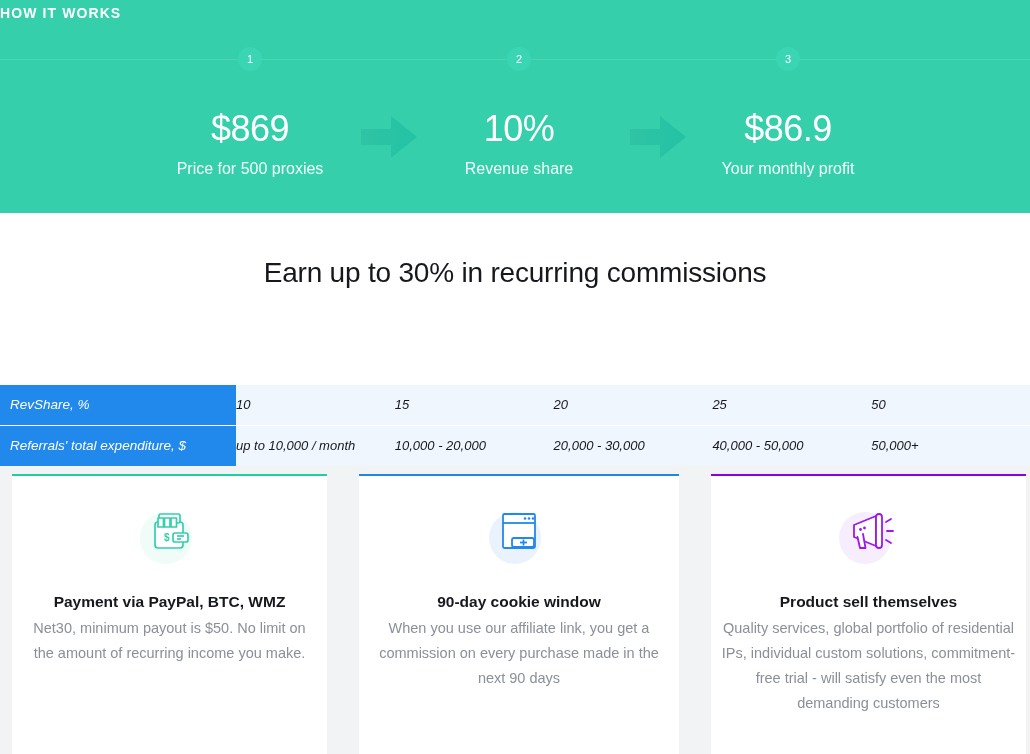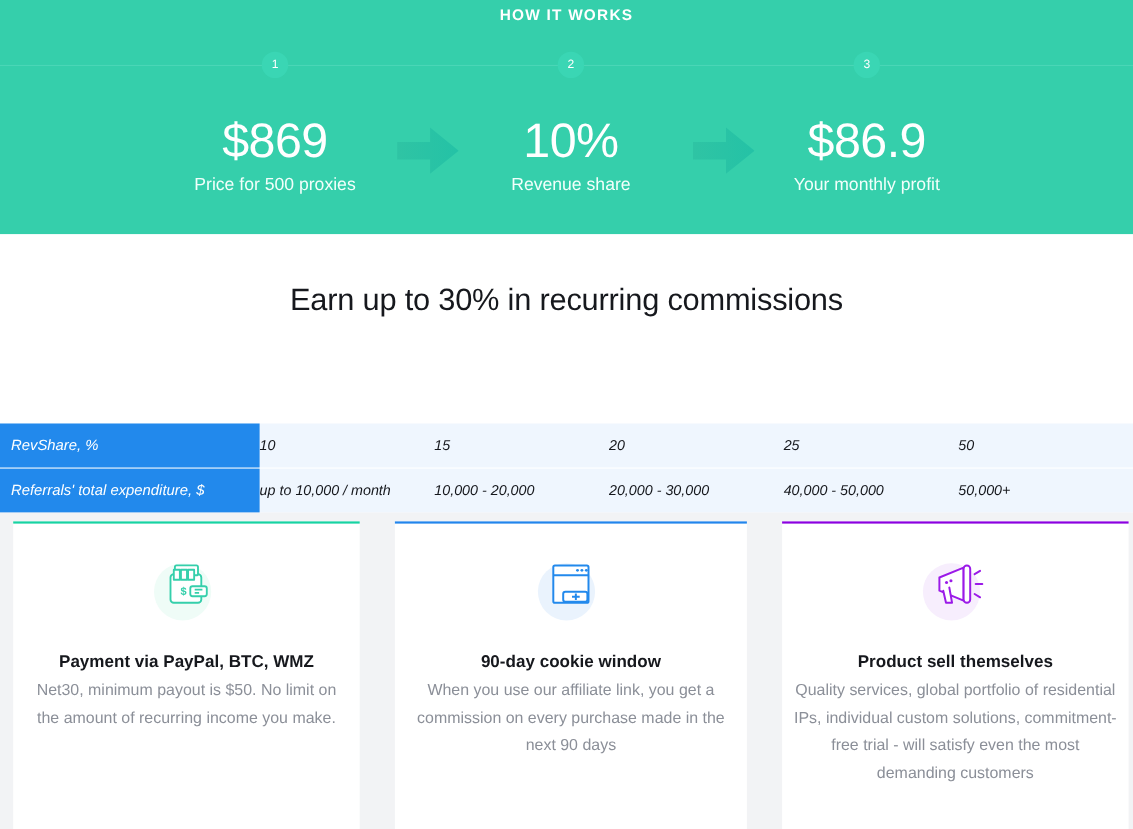--- a/index.html
+++ b/index.html
@@ -11,21 +11,20 @@
   }
 
   
   .hero {
     position:relative;
     width:1030px; height:213px;
     background:#35cfab;
   }
   .hero-title {
     position:absolute; top:0; left:0; width:1030px;
-    text-align:center;
     font-size:14px; font-weight:bold; letter-spacing:1.1px;
     color:#ffffff;
     line-height:26px;
   }
   .hero-rule {
     position:absolute; top:59px; left:0; width:1030px; height:1px;
     background:#4ad6b6;
   }
   .steps {
     position:absolute; top:0; left:0; width:1030px; height:213px;
@@ -37,21 +36,21 @@
   .step-2 { left:399px; }
   .step-3 { left:668px; }
   .badge {
     position:absolute; top:47px; left:50%; margin-left:-12px;
     width:24px; height:24px; border-radius:50%;
     background:#3ad6b4;
     color:#ffffff; font-size:11px; line-height:24px; text-align:center;
   }
   .step-value {
     position:absolute; top:106px; left:0; width:240px;
-    font-size:44px; line-height:46px; font-weight:400;
+    font-size:36px; line-height:46px; font-weight:400;
     color:#ffffff; text-align:center;
     letter-spacing:-0.5px;
   }
   .step-label {
     position:absolute; top:158px; left:0; width:240px;
     font-size:16px; line-height:21px; color:#f2fffb; text-align:center;
   }
   .arrow {
     position:absolute; top:114px; width:56px; height:46px;
   }

